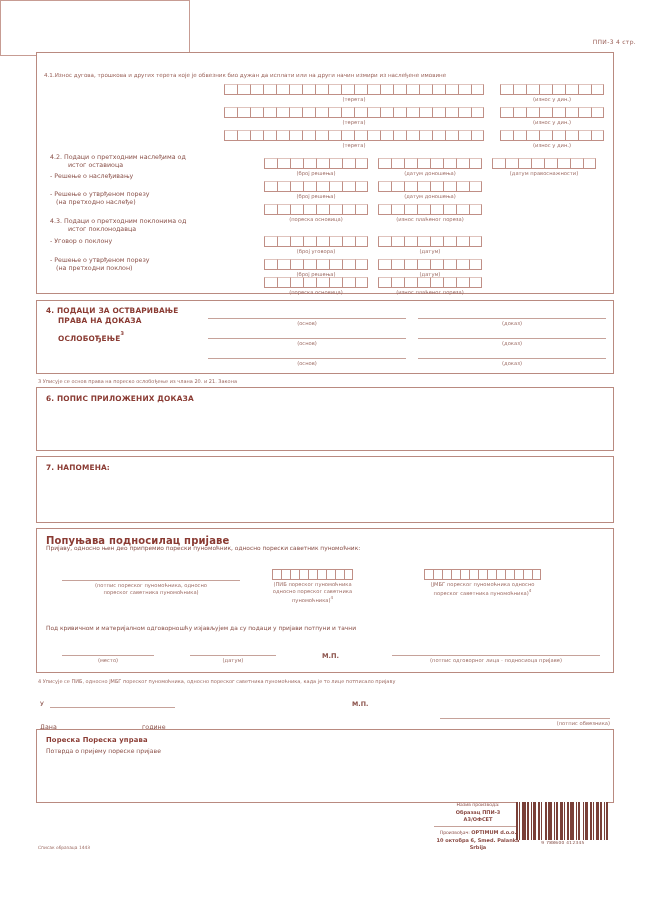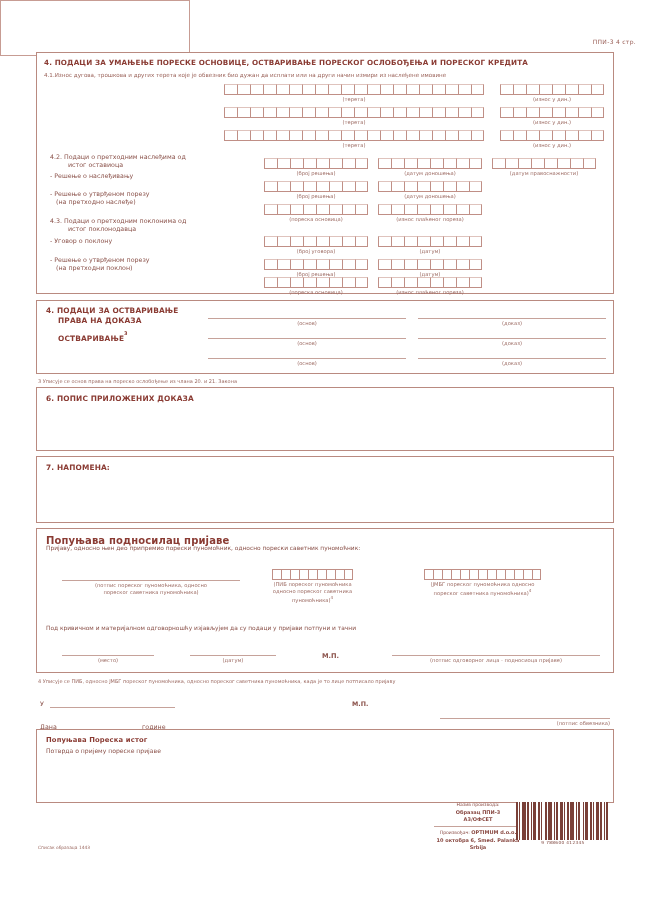--- a/index.html
+++ b/index.html
@@ -63,21 +63,20 @@
 </style>
 </head>
 <body>
 
 <div class="page">
 
   <div class="hdr-code">ППИ-3   4 стр.</div>
 
   <div class="box" style="left:36px; top:52px; width:578px; height:242px;"></div>
 
-  <div class="sec-title sec-title-lg" style="position:absolute; left:44px; top:58px; font-size:7.2px;">4. ПОДАЦИ ЗА УМАЊЕЊЕ ПОРЕСКЕ ОСНОВИЦЕ, ОСТВАРИВАЊЕ ПОРЕСКОГ ОСЛОБОЂЕЊА И ПОРЕСКОГ КРЕДИТА</div>
 
   <div class="txt-sm" style="position:absolute; left:44px; top:72px; font-size:5.6px;">4.1.Износ дугова, трошкова и других терета које је обвезник био дужан да исплати или на други начин измири из наслеђене имовине</div>
 
   <div class="fieldgrp" style="left:224px; top:84px;">
     <div class="comb">
       <i></i>
         <i></i>
         <i></i>
         <i></i>
         <i></i>
@@ -376,21 +375,21 @@
         <i></i>
       </div>
     <div class="cap">(износ плаћеног пореза)</div>
   </div>
 
   <div class="box" style="left:36px; top:300px; width:578px; height:74px;"></div>
 
   <div class="sec-title" style="position:absolute; left:46px; top:306px;">4. ПОДАЦИ ЗА ОСТВАРИВАЊЕ</div>
   <div class="sec-title" style="position:absolute; left:58px; top:316px;">ПРАВА НА ДОКАЗА</div>
   <div style="position:absolute; left:58px; top:326px;">
-    <span class="sec-title">ОСТВАРИВАЊЕ</span><span class="sec-title" style="font-size:5px; vertical-align:super;">3</span>
+    <span class="sec-title">ОСЛОБОЂЕЊЕ</span><span class="sec-title" style="font-size:5px; vertical-align:super;">3</span>
   </div>
 
   <div class="fieldgrp" style="left:208px; top:318px; width:198px;">
     <div class="uline"></div>
     <div class="cap">(основ)</div>
   </div>
   <div class="fieldgrp" style="left:418px; top:318px; width:188px;">
     <div class="uline"></div>
     <div class="cap">(доказ)</div>
   </div>
@@ -502,21 +501,21 @@
     <div class="uline" style="margin-top:7px;"></div>
   </div>
   <div class="txt" style="position:absolute; left:142px; top:723px;">године</div>
 
   <div class="fieldgrp" style="left:440px; top:718px; width:170px;">
     <div class="uline"></div>
     <div class="cap" style="text-align:right;">(потпис обвезника)</div>
   </div>
 
   <div class="box" style="left:36px; top:729px; width:578px; height:74px;"></div>
-  <div class="sec-title" style="position:absolute; left:46px; top:736px; font-size:6.8px;">Попуњава Пореска истог</div>
+  <div class="sec-title" style="position:absolute; left:46px; top:736px; font-size:6.8px;">Пореска Пореска управа</div>
   <div class="txt" style="position:absolute; left:46px; top:747px; font-size:6.1px;">Потврда о пријему пореске пријаве</div>
 
   <div class="foot" style="position:absolute; left:38px; top:845px; font-size:4.4px;">Списак образаца  1443</div>
 
   <div class="box-thin" style="left:424px; top:800px; width:190px; height:56px; border-color:#c79c93;"></div>
   <div class="pub" style="position:absolute; left:428px; top:802px; width:100px;">
     <div>Назив производа:</div>
     <div><b>Образац ППИ-3</b></div>
     <div><b>А3/ОФСЕТ</b></div>
     <div class="rule"></div>

